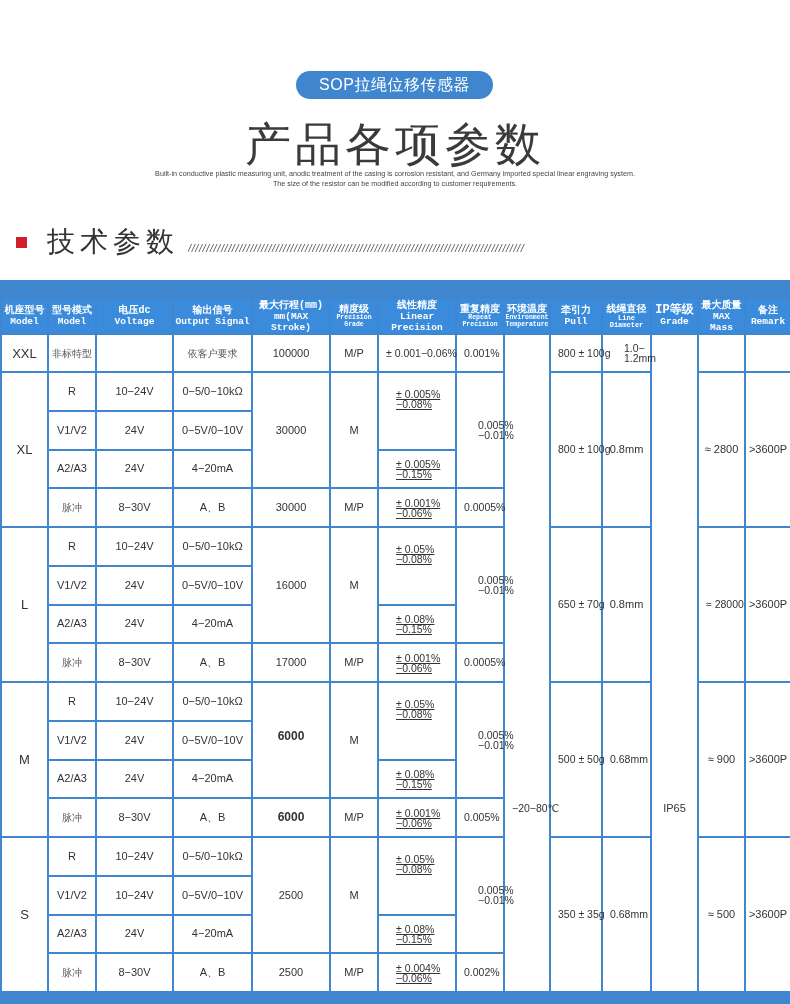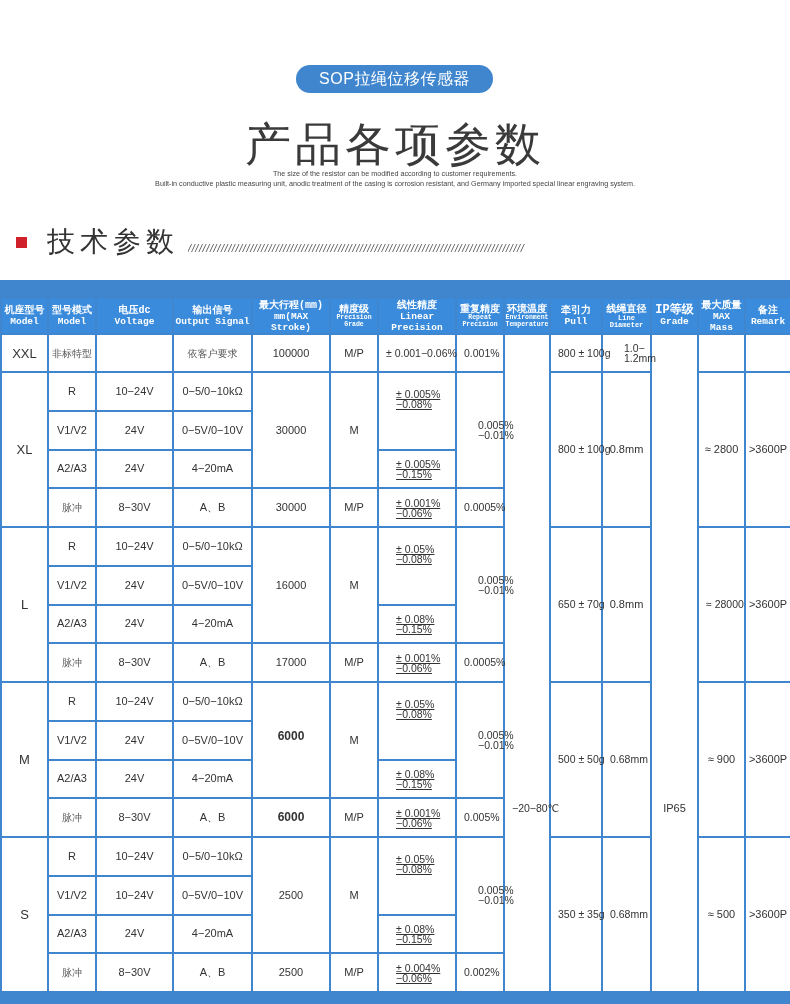--- a/index.html
+++ b/index.html
@@ -1,20 +1,20 @@
 <!DOCTYPE html>
 <html><head>
 <meta charset="utf-8">
 <style>
   * { box-sizing: border-box; margin: 0; padding: 0; }
   html, body { width: 790px; height: 1004px; background: #ffffff; overflow: hidden; }
   body { font-family: "Liberation Sans", "DejaVu Sans", sans-serif; color: #333; position: relative; }
 
   .pill {
-    position: absolute; left: 296px; top: 65px; width: 197px; height: 28px;
+    position: absolute; left: 296px; top: 71px; width: 197px; height: 28px;
     background: #3f86cf; border-radius: 14px; color: #fff;
     font-size: 16px; line-height: 28px; text-align: center; letter-spacing: 0.5px;
   }
   .big-title {
     position: absolute; left: 0; width: 790px; top: 114px; text-align: center;
     font-size: 46px; color: #3a3a3a; letter-spacing: 4px; font-weight: normal;
     font-family: "DejaVu Sans", sans-serif;
   }
   .subtitle {
     position: absolute; left: 0; width: 790px; top: 169px; text-align: center;
@@ -47,22 +47,22 @@
   td.tight { font-size: 10.5px; padding: 0 7px; white-space: nowrap; }
   td.bold { font-weight: bold; font-size: 12px; }
   .footer-bar { position: absolute; left: 0; top: 991px; width: 790px; height: 13px; background: #3f86cf; }
 </style>
 </head>
 <body>
 
 <div class="pill">SOP拉绳位移传感器</div>
 <div class="big-title">产品各项参数</div>
 <div class="subtitle">
+  <div>Built-in conductive plastic measuring unit, anodic treatment of the casing is corrosion resistant, and Germany imported special linear engraving system.</div>
   <div>The size of the resistor can be modified according to customer requirements.</div>
-  <div>Built-in conductive plastic measuring unit, anodic treatment of the casing is corrosion resistant, and Germany imported special linear engraving system.</div>
 </div>
 
 <div class="section-head">
   <div class="square"></div>
   <div class="label">技术参数</div>
   <div class="dashes">////////////////////////////////////////////////////////////////////////////////////////////</div>
 </div>
 
 <div class="table-wrap">
   <table>

